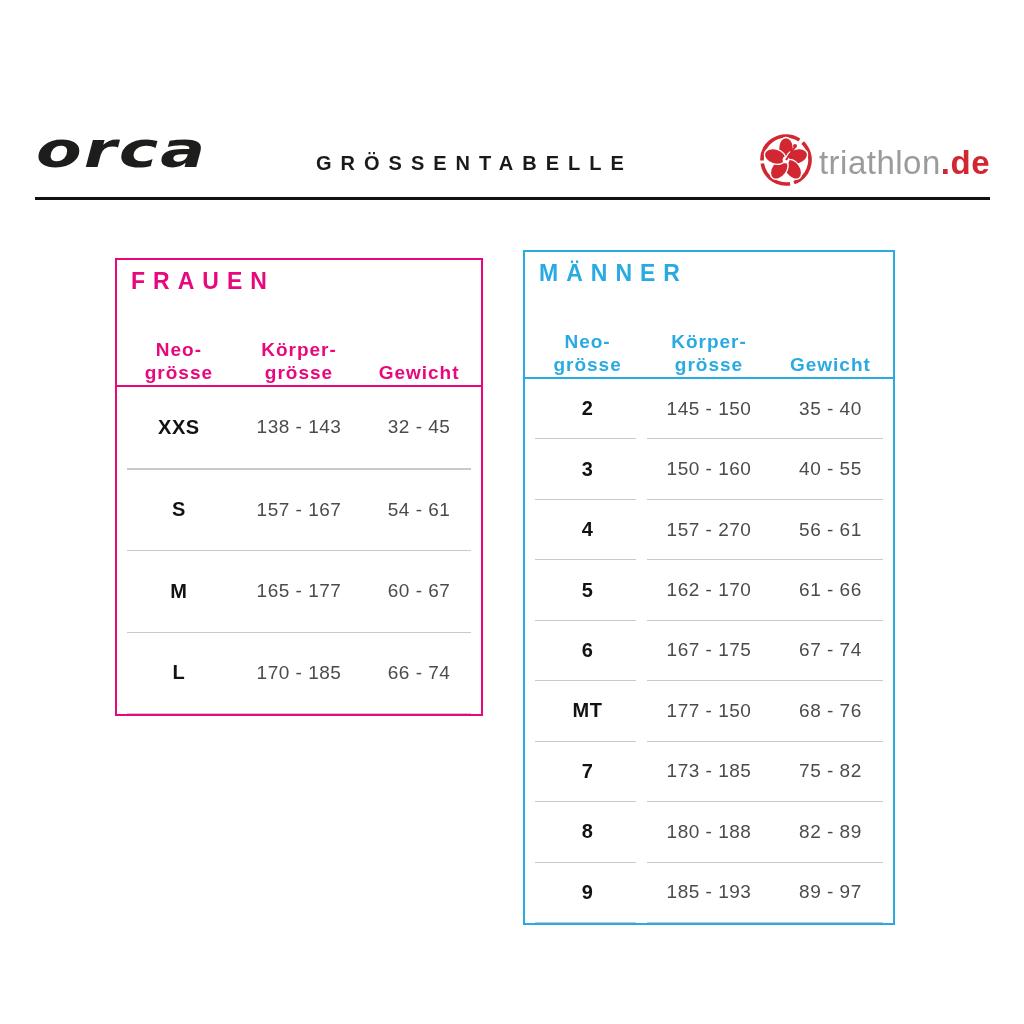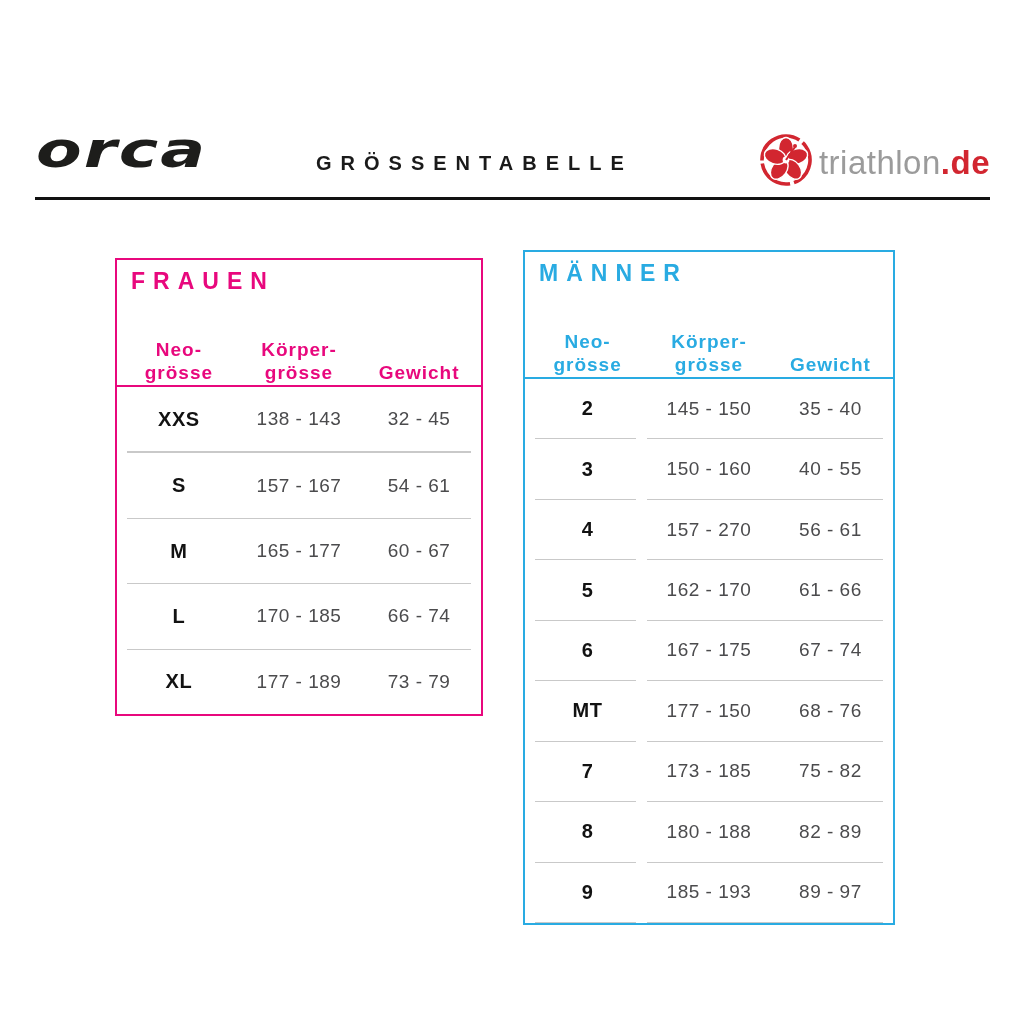--- a/index.html
+++ b/index.html
@@ -151,25 +151,20 @@
         <span class="cell-val">165 - 177</span>
         <span class="cell-val">60 - 67</span>
       </div>
       <div class="sep"></div>
       <div class="row">
         <span class="cell-size">L</span>
         <span class="cell-val">170 - 185</span>
         <span class="cell-val">66 - 74</span>
       </div>
       <div class="sep"></div>
-      <div class="row">
-        <span class="cell-size">XL</span>
-        <span class="cell-val">177 - 189</span>
-        <span class="cell-val">73 - 79</span>
-      </div>
     </div>
   </section>
 
   <section class="size-table men">
     <div class="table-head">
       <h2 class="table-title">MÄNNER</h2>
       <div class="col-heads">
         <div class="col-head">
           <span>Neo-</span>
           <span>grösse</span>

